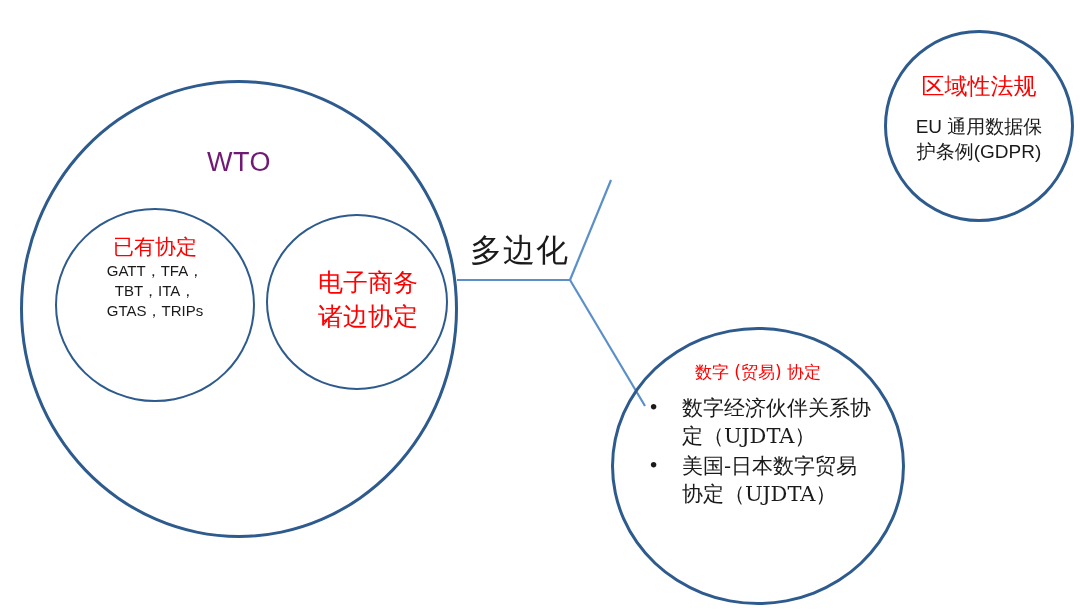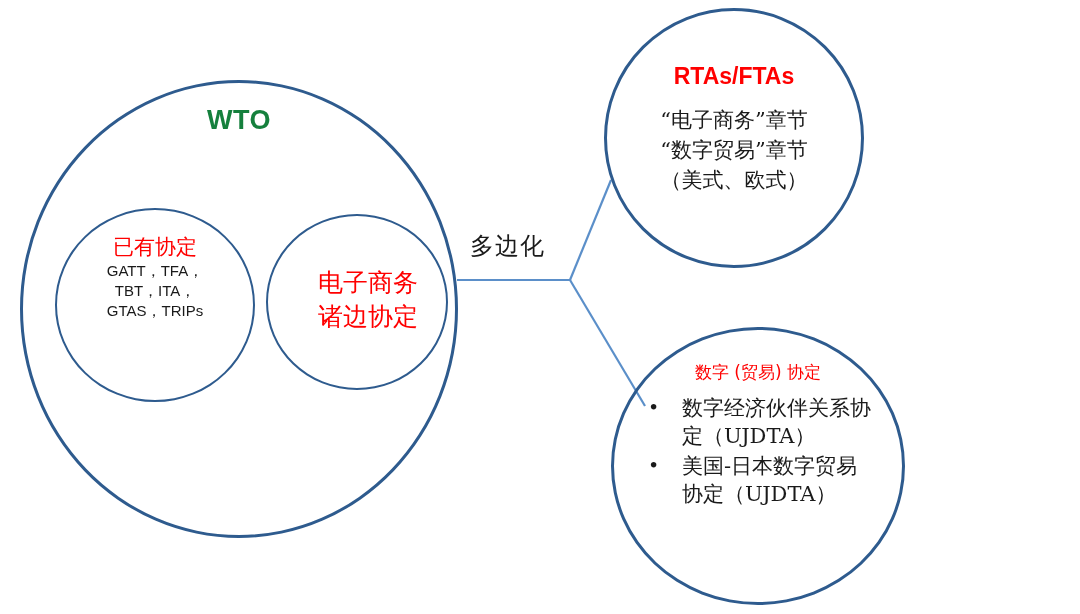--- a/index.html
+++ b/index.html
@@ -40,24 +40,24 @@
 
   
   #wto-circle {
     left: 20px;
     top: 80px;
     width: 438px;
     height: 458px;
     border-width: 3px;
   }
   #wto-title {
-    margin-top: 24px;
-    color: #15803d;
+    margin-top: 66px;
+    color: #701a75;
     font-size: 27px;
-    font-weight: bold;
+    font-weight: normal;
     letter-spacing: 0.5px;
     line-height: 1;
   }
 
   
   #existing-circle {
     left: 55px;
     top: 208px;
     width: 200px;
     height: 194px;
@@ -189,21 +189,21 @@
     font-size: 19px;
     line-height: 1.45;
   }
 
   
   #multi-label {
     position: absolute;
     left: 470px;
     top: 234px;
     color: #1a1a1a;
-    font-size: 24px;
+    font-size: 32px;
     line-height: 1;
     letter-spacing: 1px;
     font-family: "DejaVu Serif", "Liberation Serif", serif;
     white-space: nowrap;
   }
 </style>
 </head>
 <body>
 
 <div id="canvas">
@@ -225,27 +225,26 @@
     <div id="existing-body">GATT，TFA，
 TBT，ITA，
 GTAS，TRIPs</div>
   </div>
 
   <div id="ecom-circle" class="node">
     <div id="ecom-title">电子商务
 诸边协定</div>
   </div>
 
-  <div id="rta-circle" class="node">
-    <div id="rta-title">RTAs/FTAs</div>
-    <div id="rta-body">“电子商务”章节
-“数字贸易”章节
-（美式、欧式）</div>
-  </div>
-
+
+  <div id="region-circle" class="node">
+    <div id="region-title">区域性法规</div>
+    <div id="region-body">EU 通用数据保
+护条例(GDPR)</div>
+  </div>
 
   <div id="digital-circle" class="node">
     <div id="digital-title">数字 (贸易) 协定</div>
     <ul id="digital-list">
         <li><span class="bullet">•</span><span>数字经济伙伴关系协定（UJDTA）</span></li>
         <li><span class="bullet">•</span><span>美国-日本数字贸易协定（UJDTA）</span></li>
       </ul>
   </div>
 
 </div>

